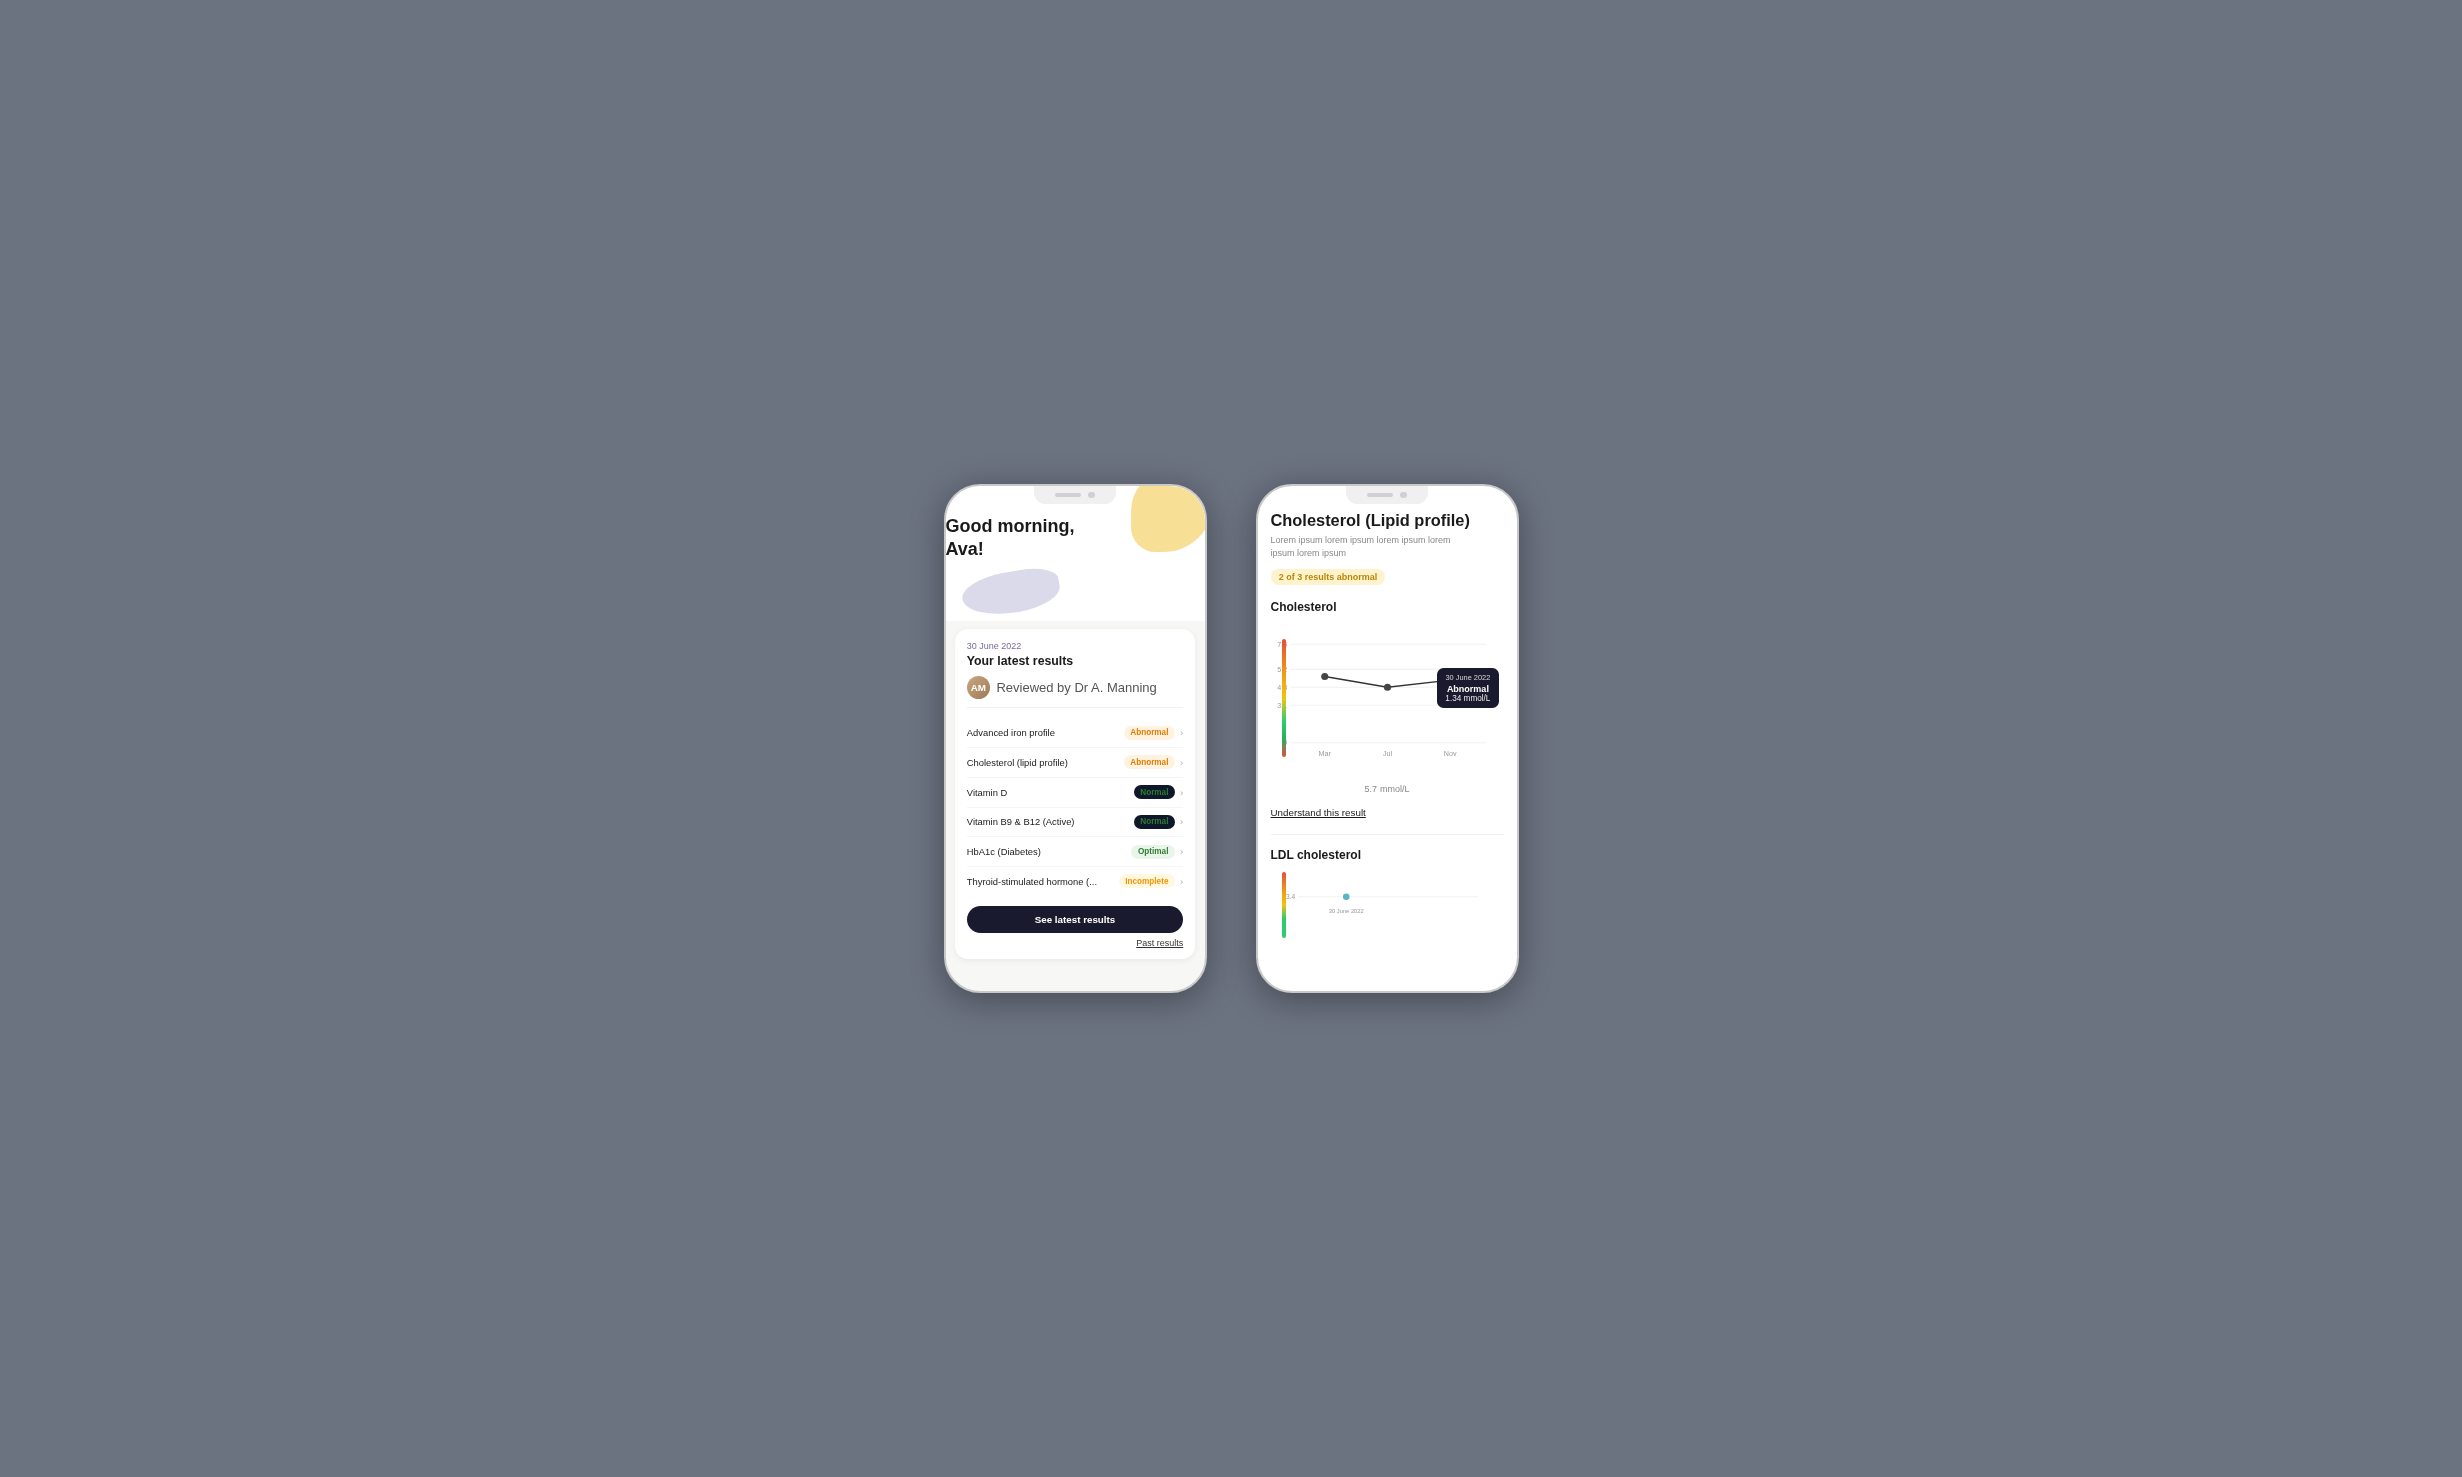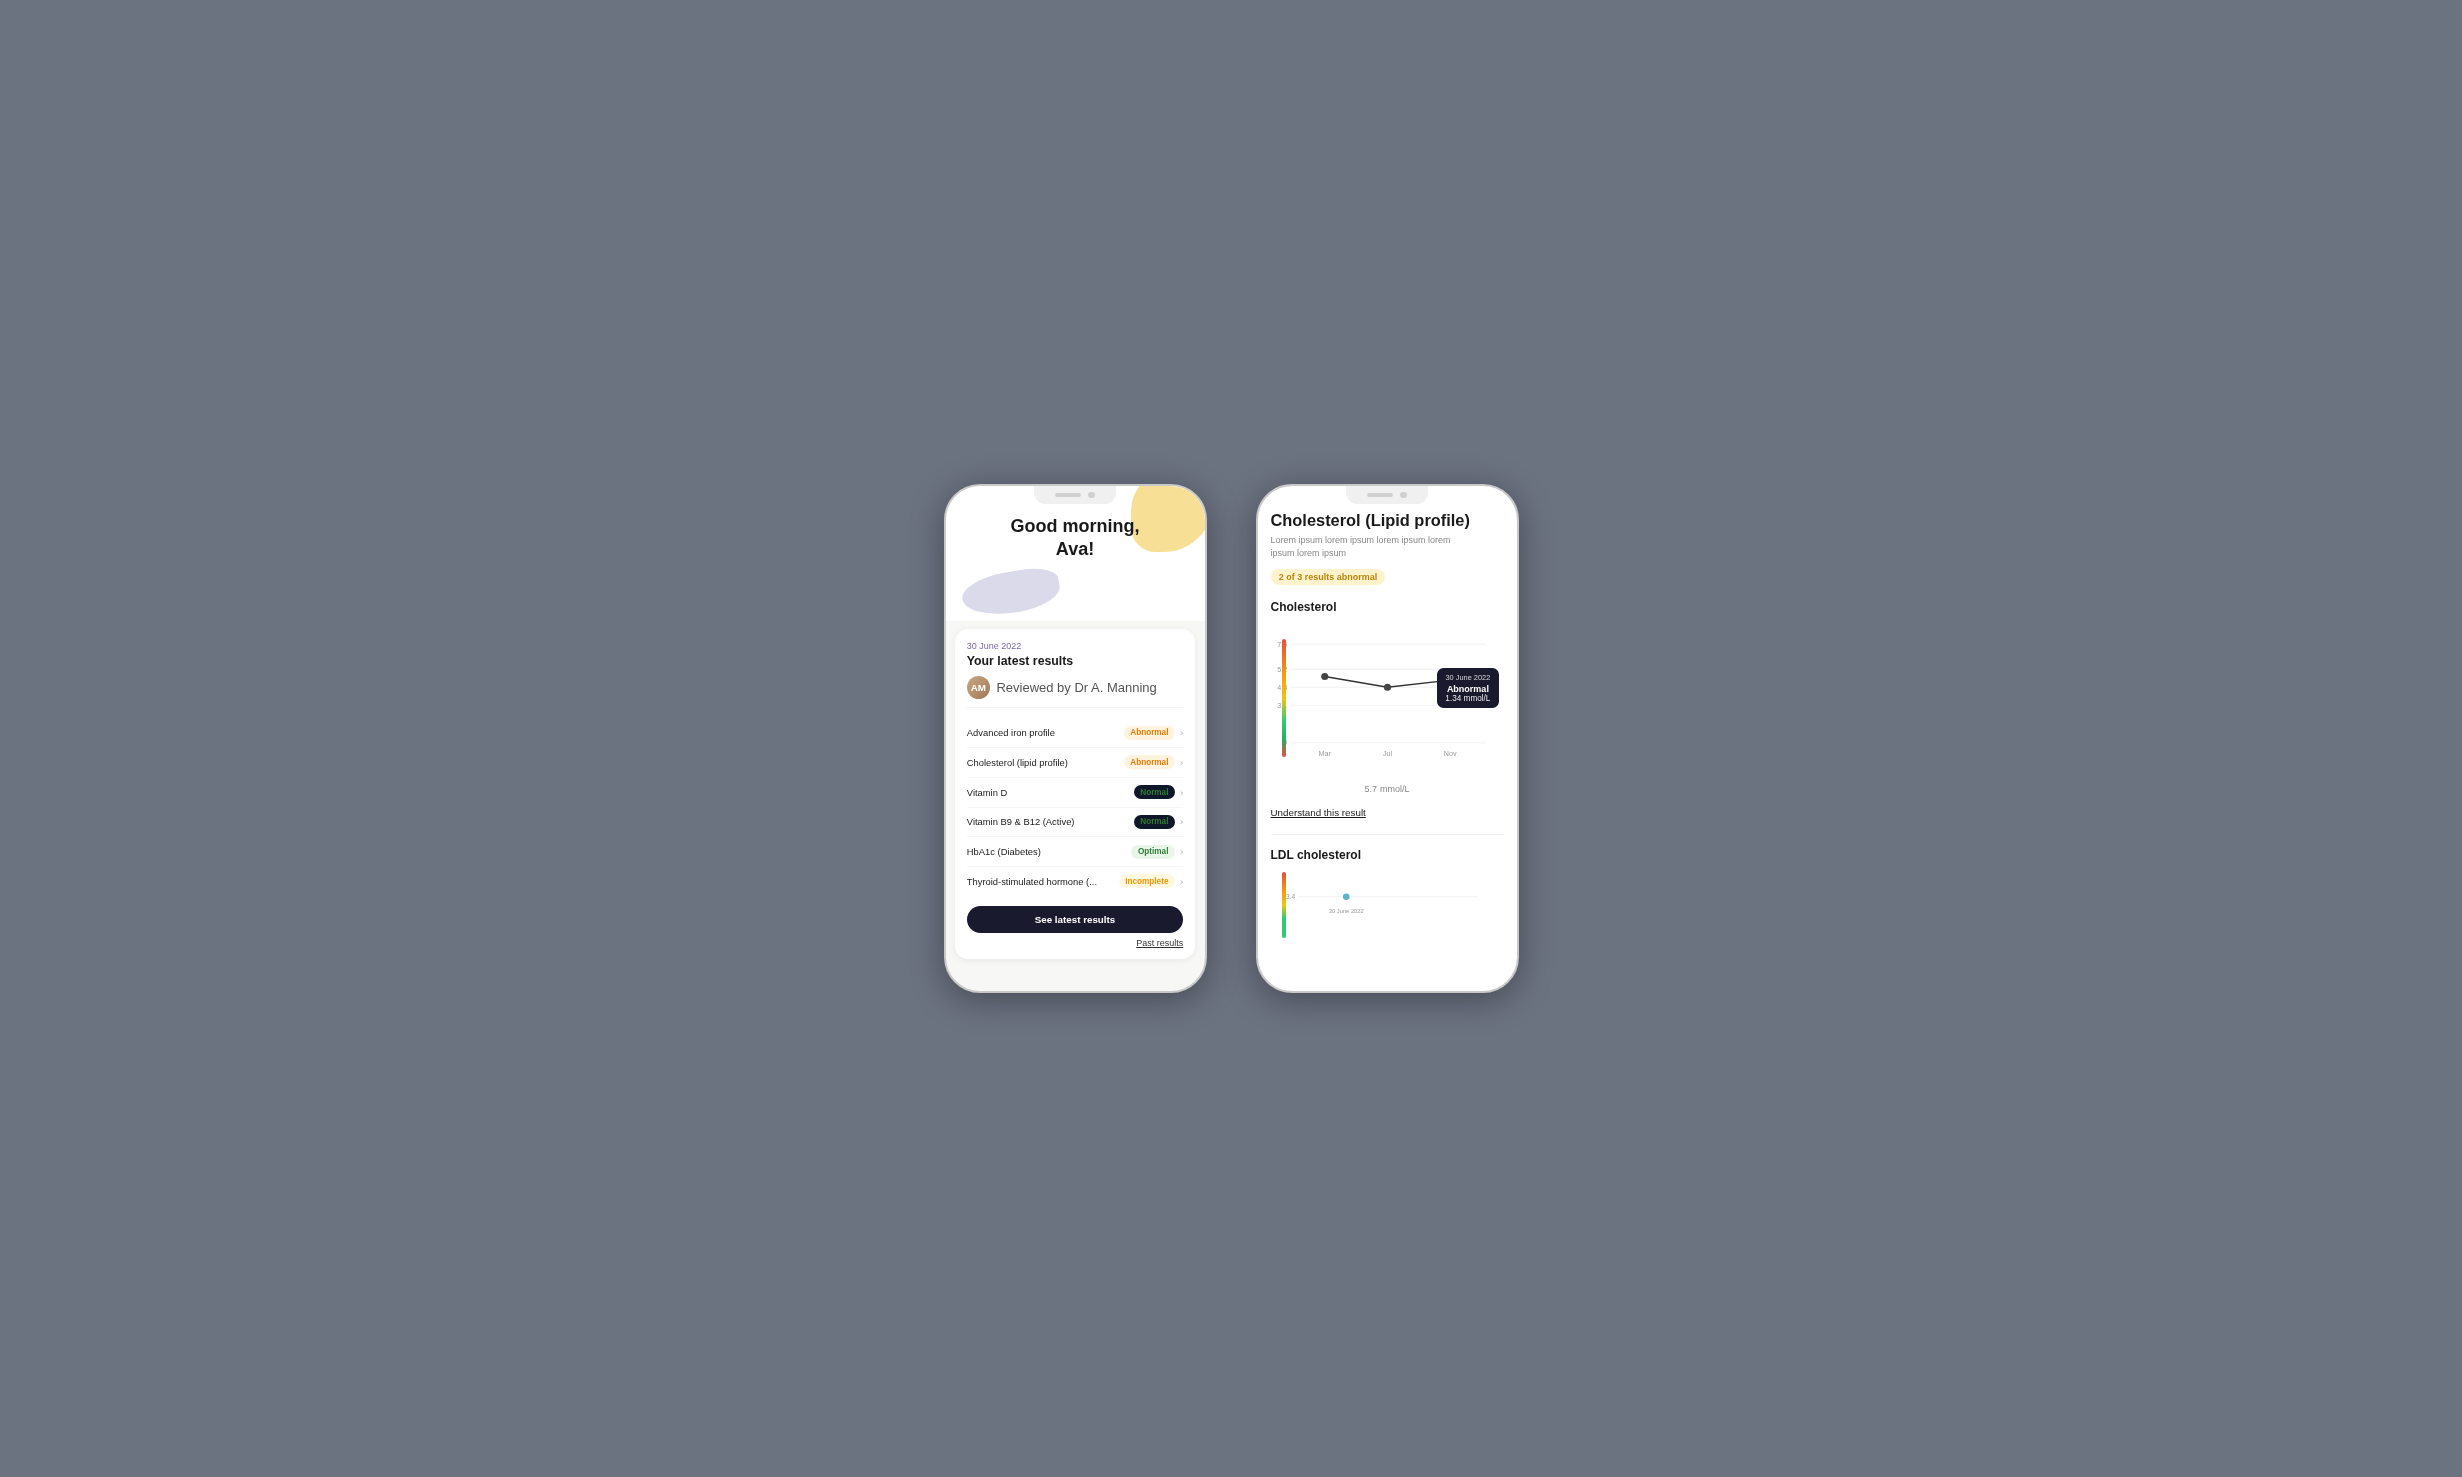--- a/index.html
+++ b/index.html
@@ -109,21 +109,20 @@
       border-radius: 50% 40% 50% 60%;
       opacity: 0.5;
       transform: rotate(-10deg);
     }
 
     .phone1-greeting {
       position: absolute;
       top: 29px;
       left: 0;
       right: 0;
-      text-align: center;
       z-index: 2;
     }
 
     .greeting-text {
       font-size: 18px;
       font-weight: 700;
       color: #1a1a1a;
       line-height: 1.3;
     }
 

